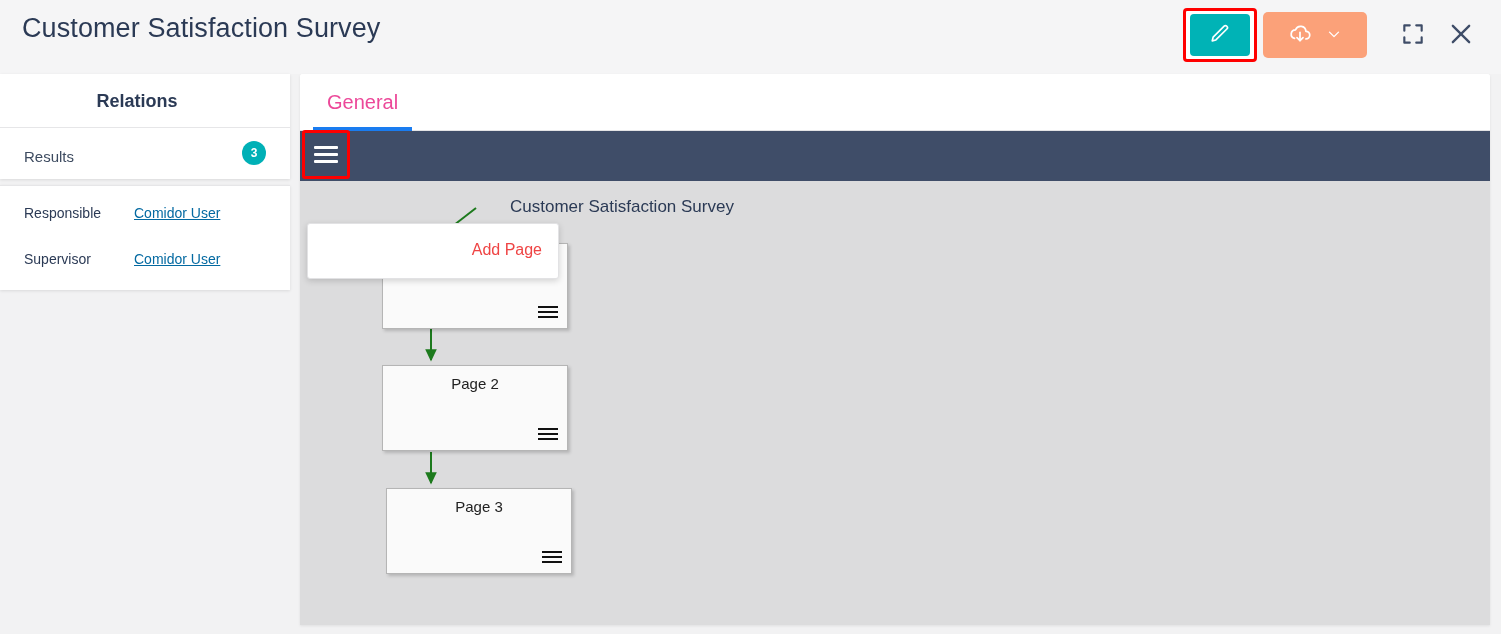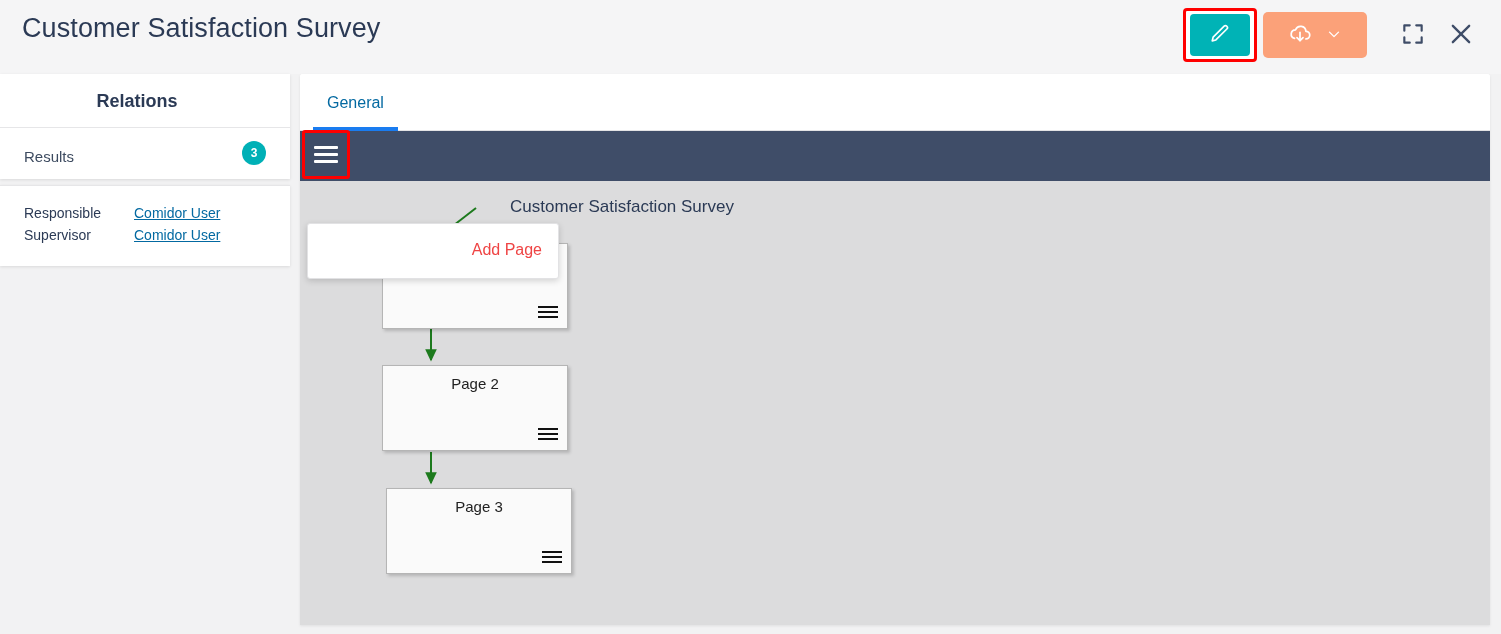--- a/index.html
+++ b/index.html
@@ -164,22 +164,22 @@
     background: #ffffff;
     border-bottom: 1px solid #e3e3e5;
   }
   .tab {
     position: absolute;
     left: 13px; top: 0;
     height: 57px;
     display: flex;
     align-items: center;
     padding: 0 14px;
-    font-size: 16px;
-    color: #0369a1;
+    font-size: 20px;
+    color: #ec4899;
     cursor: pointer;
   }
   .tab::after {
     content: "";
     position: absolute;
     left: 0; right: 0; bottom: 0;
     height: 4px;
     background: #1a7cf0;
   }
 
@@ -347,21 +347,21 @@
       </div>
     </div>
 
     <div class="card" style="margin-top:6px;">
       <div class="divider"></div>
       <div style="padding:16px 0 20px 0;">
         <div class="own-row">
           <span class="own-key">Responsible</span>
           <span class="own-val">Comidor User</span>
         </div>
-        <div class="own-row" style="margin-top:0;">
+        <div class="own-row" style="margin-top:24px;">
           <span class="own-key">Supervisor</span>
           <span class="own-val">Comidor User</span>
         </div>
       </div>
     </div>
 
   </div>
 
   <div class="main">
 

